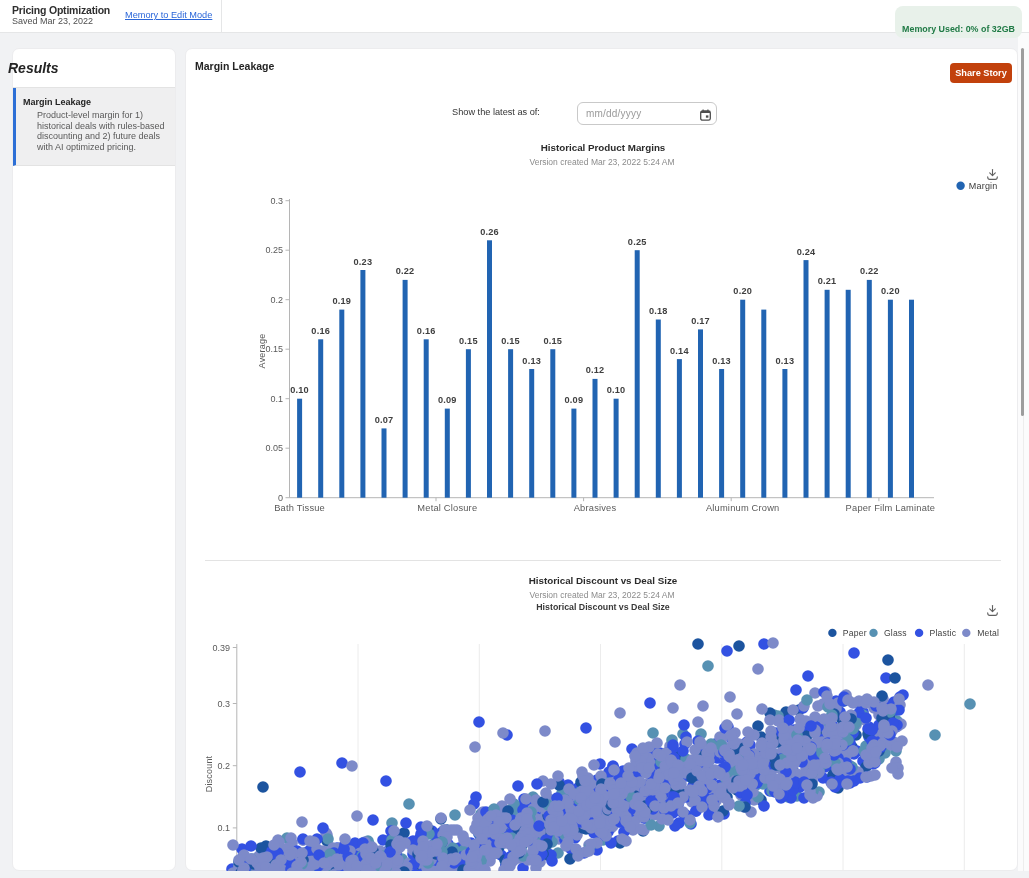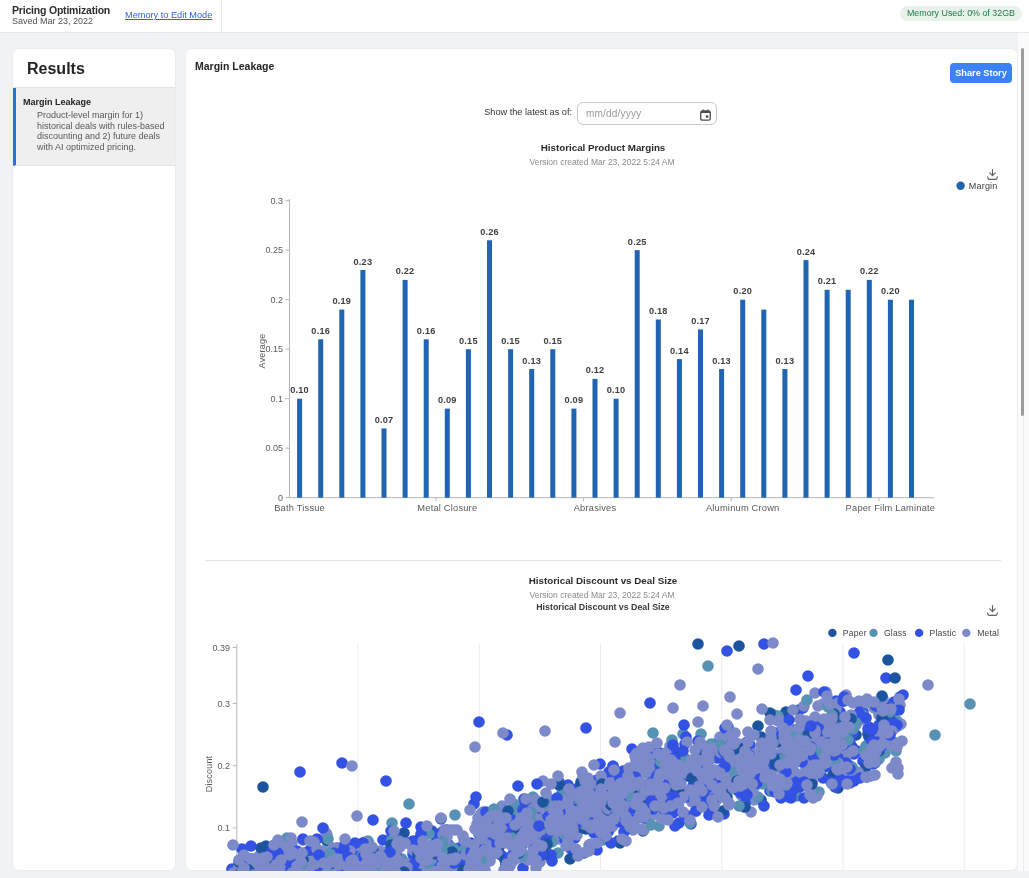--- a/index.html
+++ b/index.html
@@ -7,33 +7,33 @@
 .abs { position:absolute; }
 .bodybg { left:0; top:33px; width:1029px; height:845px; background:#f1f2f4; }
 .rightgutter { left:1018px; top:33px; width:11px; height:838px; background:#fbfbfc; }
 .thumb { left:1020.8px; top:48px; width:3.5px; height:368px; background:#9d9d9d; border-radius:2px; }
 .trackline { left:1023.4px; top:416px; width:1px; height:455px; background:#ededed; }
 .header { left:0; top:0; width:1029px; height:33px; background:#fff; border-bottom:1px solid #e5e6e7; }
 .h-title { left:12px; top:3.5px; font-size:10.5px; font-weight:bold; color:#2f2f2f; letter-spacing:-0.2px; }
 .h-sub { left:12px; top:16px; font-size:9px; color:#4f4f4f; letter-spacing:0px; }
 .h-link { left:125px; top:10px; font-size:9.2px; color:#2a66d9; text-decoration:underline; letter-spacing:0px; }
 .h-div { left:221px; top:0; width:1px; height:33px; background:#e5e6e7; }
-.badge { right:7px; top:6px; height:15px; line-height:15px; padding:0 7px; border-radius:8px; background:#e8f1ea; color:#1f7a45; font-size:8.9px; font-weight:normal; letter-spacing:0px; }
+.badge { right:7px; top:6px; height:15px; line-height:15px; padding:16px 7px; border-radius:8px; background:#e8f1ea; color:#1f7a45; font-size:8.9px; font-weight:bold; letter-spacing:0px; }
 .card { background:#fff; border-radius:7px; border:1px solid #ececee; }
 .sidebar { left:12px; top:48px; width:164px; height:823px; }
-.sb-title { left:27px; top:60px; font-size:16px; font-weight:bold; color:#242424; letter-spacing:0px; }
+.sb-title { left:8px; top:60px; font-size:14px; font-weight:bold; color:#242424; letter-spacing:0px;font-style:italic; }
 .sb-div { left:13px; top:87px; width:162px; height:1px; background:#e3e3e3; }
 .sb-item { left:13px; top:88px; width:162px; height:78px; background:#efeff0; border-left:3px solid #2d6fd6; border-bottom:1px solid #e3e3e3; }
 .sb-item-title { left:23px; top:97px; font-size:9px; font-weight:bold; color:#242424; letter-spacing:0px; }
 .sb-item-desc { left:37px; top:110px; width:144px; font-size:9px; line-height:10.6px; color:#595959; letter-spacing:0px; }
 .main { left:185px; top:48px; width:833px; height:823px; }
 .m-title { left:195px; top:60px; font-size:10.5px; font-weight:bold; color:#242424; letter-spacing:0px; }
 .m-sub { left:195px; top:76px; font-size:9px; color:#3c3c3c; letter-spacing:-0.05px; }
-.share { left:950px; top:63px; width:62px; height:20px; line-height:20px; text-align:center; background:#3b82f6; color:#fff; border-radius:4px; font-size:9.2px; font-weight:bold; letter-spacing:0px; }
-.dt-label { left:420px; top:107px; width:152px; text-align:right; font-size:9.2px; color:#333; letter-spacing:0px; }
+.share { left:950px; top:63px; width:62px; height:20px; line-height:20px; text-align:center; background:#c2410c; color:#fff; border-radius:4px; font-size:9.2px; font-weight:bold; letter-spacing:0px; }
+.dt-label { left:420px; top:107px; width:152px; text-align:center; font-size:9.2px; color:#333; letter-spacing:0px; }
 .dt-input { left:577px; top:101.5px; width:140px; height:23.5px; border:1px solid #c9c9c9; border-radius:6px; background:#fff; }
 .dt-ph { left:586px; top:107.5px; font-size:10px; color:#9a9a9a; letter-spacing:0.2px; }
 .dt-cal { left:700px; top:107px; }
 .chartdiv { left:205px; top:560px; width:796px; height:1px; background:#e3e3e3; }
 .dots circle { r:5.8px; }
 .dots .m { fill:#7d8ac9; } .dots .p { fill:#3351e2; } .dots .a { fill:#1c549f; } .dots .g { fill:#5791b3; }
 </style></head>
 <body>
 <div class="page">
 <div class="abs bodybg"></div>

